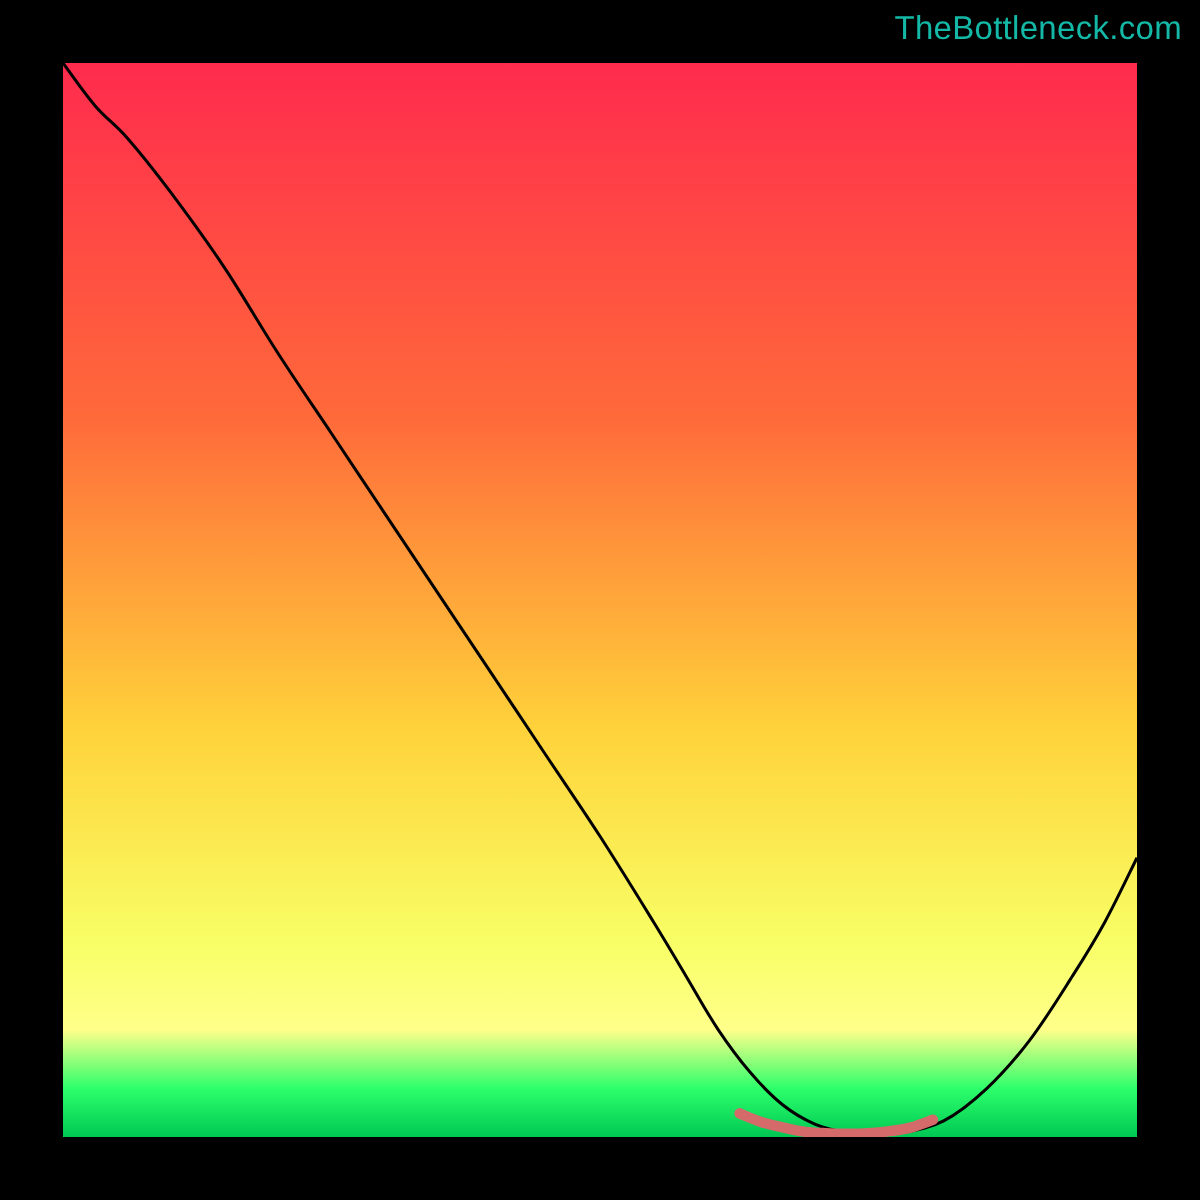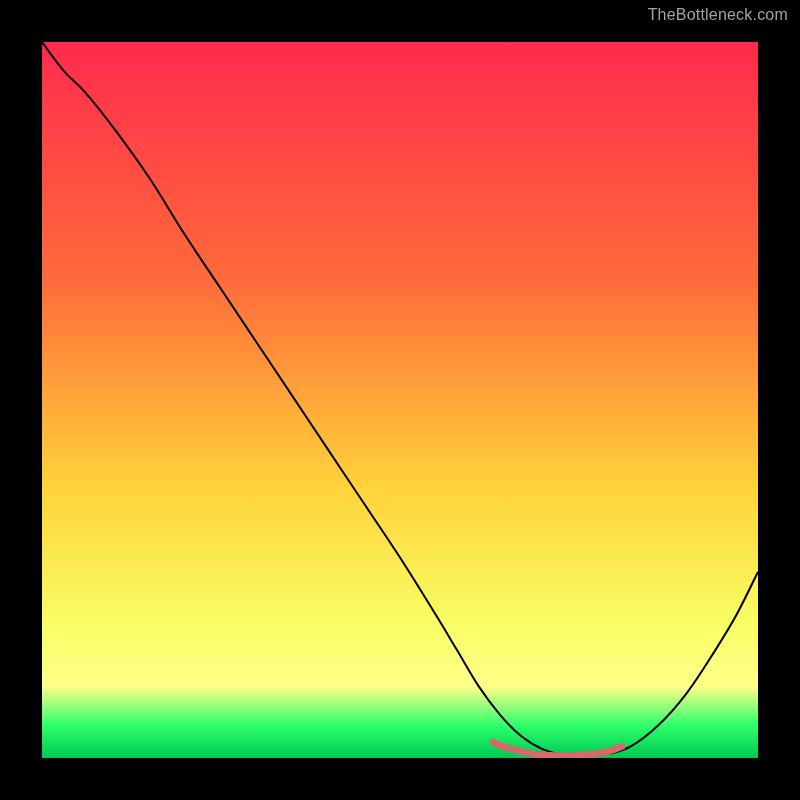--- a/index.html
+++ b/index.html
@@ -24,22 +24,22 @@
     left: 42px;
     top: 42px;
     width: 716px;
     height: 716px;
     overflow: hidden;
   }
   .watermark {
     position: absolute;
     top: 6px;
     right: 12px;
-    color: #a3a3a3;
-    font-size: 16px;
+    color: #14b8a6;
+    font-size: 22px;
     letter-spacing: 0.2px;
     font-weight: 500;
   }
   svg {
     display: block;
   }
 </style>
 </head>
 <body>
 

